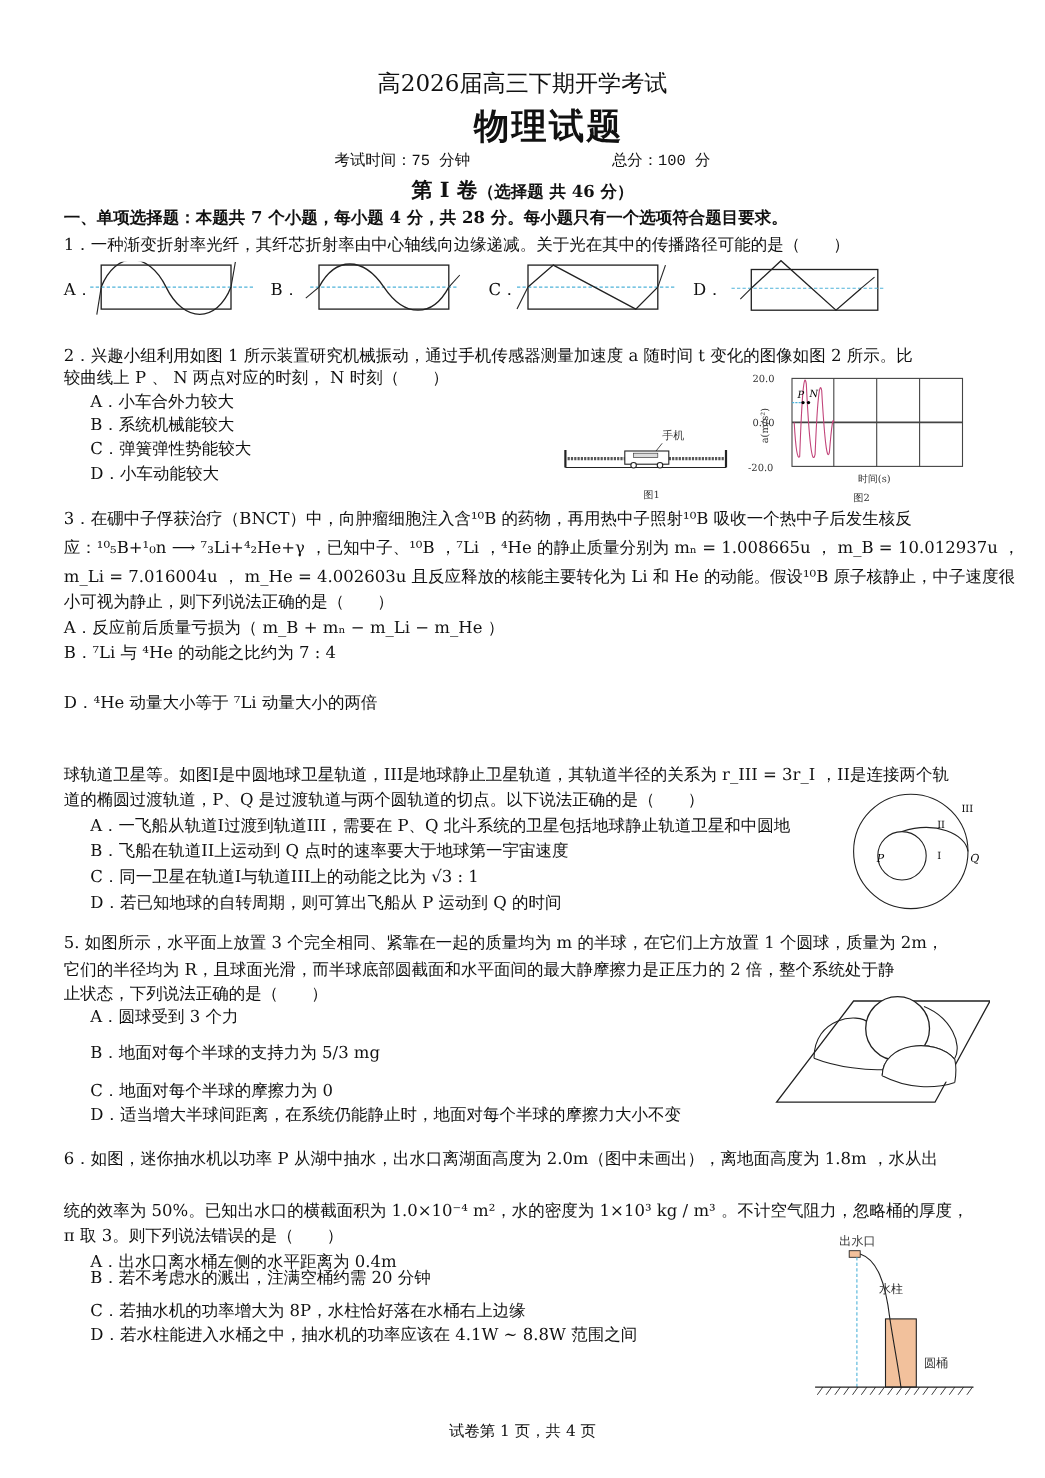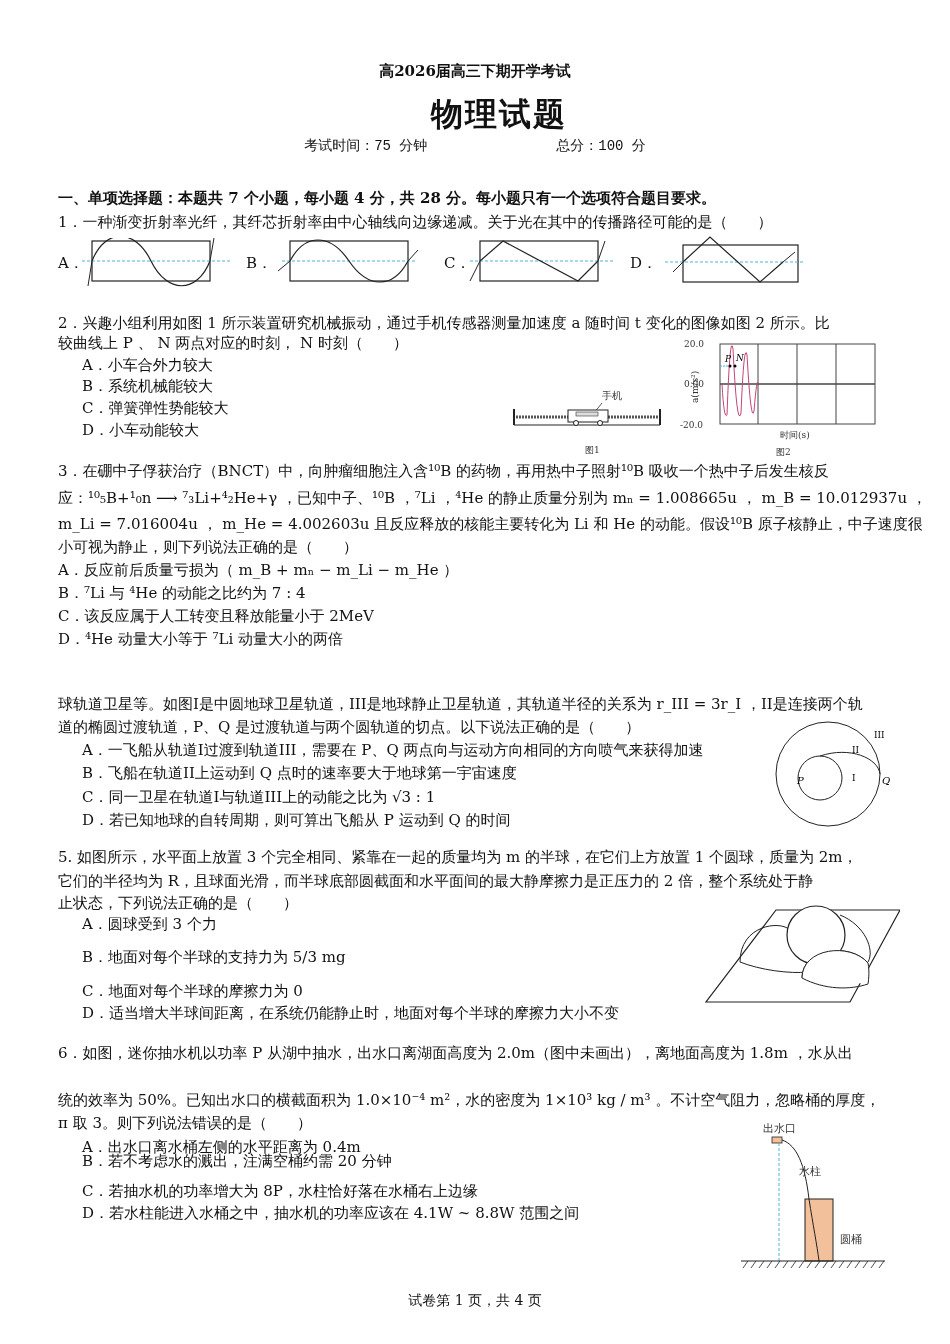--- a/index.html
+++ b/index.html
@@ -1,20 +1,20 @@
 <!DOCTYPE html>
 <html><head>
 <meta charset="utf-8">
 <style>
   body { margin:0; background:#fff; }
   .page { position:relative; width:950px; height:1344px; background:#fff; color:#111;
     font-family:"DejaVu Serif","Liberation Serif",serif; font-size:15px; overflow:hidden; }
   .abs { position:absolute; }
   .center { left:0; width:950px; text-align:center; }
-  .t1 { top:62px; font-size:15px; font-weight:bold; }
+  .t1 { top:62px; font-size:21px; font-weight:normal; }
   .t2 { top:93px; font-size:32px; font-weight:bold; letter-spacing:2px;padding-left:24px; }
   .meta { top:137px; font-size:14px; }
   .meta span { display:inline-block;font-family:Liberation Mono, monospace; }
   .t3 { top:160px; font-size:19px; font-weight:bold; }
   .t3 small { font-size:15px; }
   .line { position:absolute; left:58px; white-space:nowrap; font-size:15px; line-height:20px; }
   .bold { font-weight:bold; }
   .opt { left:82px; }
   .opt58 { left:58px;text-align:center; }
   .fig { position:absolute; }
@@ -24,20 +24,23 @@
 <body>
 
 <div class="page">
 
   <div class="abs center t1">高2026届高三下期开学考试</div>
   <div class="abs center t2">物理试题</div>
   <div class="abs center meta">
     <span>考试时间：75 分钟</span>
     <span style="display:inline-block;width:120px"></span>
     <span>总分：100 分</span>
+  </div>
+  <div class="abs center t3">
+    <span>第 I 卷</span><small>（选择题  共 46 分）</small>
   </div>
 
   <div class="line bold" style="top:188px">一、单项选择题：本题共 7 个小题，每小题 4 分，共 28 分。每小题只有一个选项符合题目要求。</div>
 
   <div class="line" style="top:212px">1．一种渐变折射率光纤，其纤芯折射率由中心轴线向边缘递减。关于光在其中的传播路径可能的是（　　）</div>
   <div class="line" style="top:253px;left:58px">A．</div>
   <div class="line" style="top:253px;left:246px">B．</div>
   <div class="line" style="top:253px;left:444px">C．</div>
   <div class="line" style="top:253px;left:630px">D．</div>
   <svg class="fig" style="left:80px;top:238px" width="150" height="50">
@@ -110,26 +113,25 @@
     <text x="100" y="103" font-size="9" fill="#333">时间(s)</text>
     <text x="96" y="120" font-size="9" fill="#333">图2</text>
   </svg>
 
   <div class="line" style="top:461px">3．在硼中子俘获治疗（BNCT）中，向肿瘤细胞注入含¹⁰B 的药物，再用热中子照射¹⁰B 吸收一个热中子后发生核反</div>
   <div class="line" style="top:488px">应：¹⁰₅B+¹₀n ⟶ ⁷₃Li+⁴₂He+γ ，已知中子、¹⁰B ，⁷Li ，⁴He 的静止质量分别为 mₙ = 1.008665u ， m_B = 10.012937u ，</div>
   <div class="line" style="top:514px">m_Li = 7.016004u ， m_He = 4.002603u 且反应释放的核能主要转化为 Li 和 He 的动能。假设¹⁰B 原子核静止，中子速度很</div>
   <div class="line" style="top:537px">小可视为静止，则下列说法正确的是（　　）</div>
   <div class="line opt58" style="top:560px">A．反应前后质量亏损为（ m_B + mₙ − m_Li − m_He ）</div>
   <div class="line opt58" style="top:583px">B．⁷Li 与 ⁴He 的动能之比约为 7 : 4</div>
-  <div class="line opt58" style="top:606px">C．该反应属于人工转变且释放能量小于 2MeV</div>
   <div class="line opt58" style="top:629px">D．⁴He 动量大小等于 ⁷Li 动量大小的两倍</div>
 
   <div class="line" style="top:694px">球轨道卫星等。如图I是中圆地球卫星轨道，III是地球静止卫星轨道，其轨道半径的关系为 r_III = 3r_I ，II是连接两个轨</div>
   <div class="line" style="top:717px">道的椭圆过渡轨道，P、Q 是过渡轨道与两个圆轨道的切点。以下说法正确的是（　　）</div>
-  <div class="line opt" style="top:740px">A．一飞船从轨道I过渡到轨道III，需要在 P、Q 两点向与运动方向相同的方向喷气来获得加速</div>
+  <div class="line opt" style="top:740px">A．一飞船从轨道I过渡到轨道III，需要在 P、Q 北斗系统的卫星包括地球静止轨道卫星和中圆地</div>
   <div class="line opt" style="top:763px">B．飞船在轨道II上运动到 Q 点时的速率要大于地球第一宇宙速度</div>
   <div class="line opt" style="top:787px">C．同一卫星在轨道I与轨道III上的动能之比为 √3 : 1</div>
   <div class="line opt" style="top:810px">D．若已知地球的自转周期，则可算出飞船从 P 运动到 Q 的时间</div>
 
   <svg class="fig" style="left:770px;top:718px" width="130" height="120">
     <circle cx="58" cy="56" r="52" fill="none" stroke="#222"></circle>
     <circle cx="50" cy="60" r="22" fill="none" stroke="#222"></circle>
     <path d="M50,38 C80,28 108,40 110,56" fill="none" stroke="#222"></path>
     <text x="27" y="66" font-size="10" font-style="italic">P</text>
     <text x="112" y="66" font-size="10" font-style="italic">Q</text>

